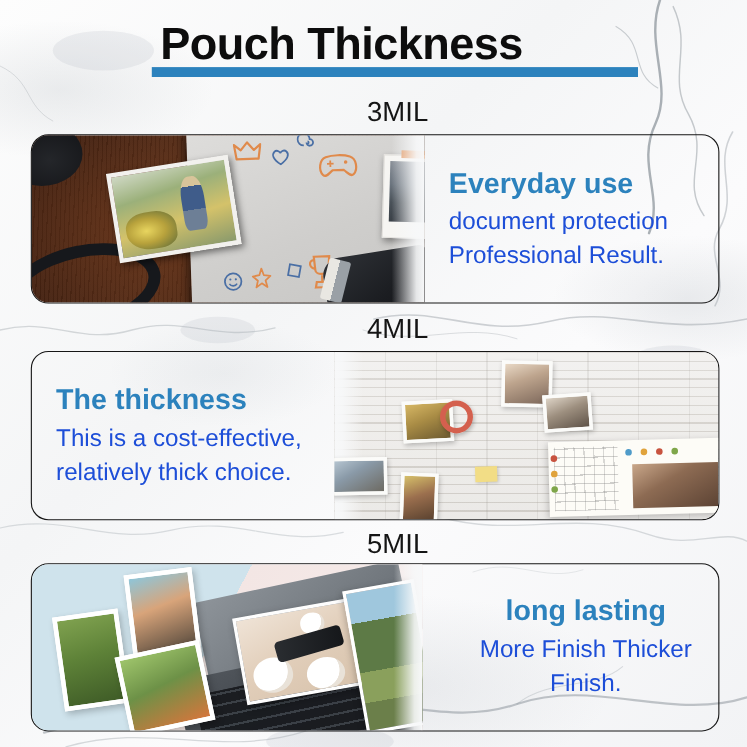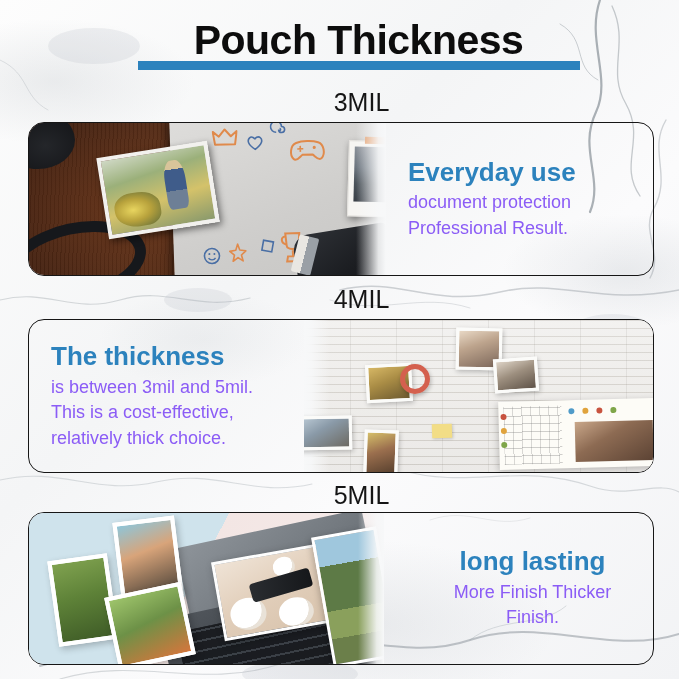--- a/index.html
+++ b/index.html
@@ -37,21 +37,20 @@
     pointer-events: none;
   }
   .vein svg { display:block; }
 
   
   .title-wrap {
     position: absolute;
     left: 0; top: 12px;
     width: 621px;
     text-align: center;
-    margin-left: 48px;
   }
   .title-underline {
     position: absolute;
     left: 138px;
     top: 61px;
     width: 442px;
     height: 9px;
     background: #2c82bd;
   }
   .title-text {
@@ -115,22 +114,22 @@
 
   .headline {
     font-size: 26px;
     font-weight: bold;
     color: #2c82bd;
     line-height: 1.18;
     margin-bottom: 3px;
     white-space: nowrap;
   }
   .bodyline {
-    font-size: 18px;
-    color: #8b5cf6;
+    font-size: 22px;
+    color: #1d4ed8;
     line-height: 1.42;
     white-space: nowrap;
   }
 
   
   .desk {
     width: 357px;
     background:
       radial-gradient(ellipse 260px 140px at 30% 55%, rgba(120,62,30,0.55), rgba(0,0,0,0) 72%),
       repeating-linear-gradient(92deg, rgba(0,0,0,0.10) 0px, rgba(0,0,0,0.10) 1px, rgba(255,255,255,0.03) 1px, rgba(255,255,255,0.03) 4px),
@@ -481,21 +480,20 @@
       <div class="bodyline">document protection</div>
       <div class="bodyline">Professional Result.</div>
     </div>
   </div>
 
   <div class="mil-label" id="mil-2">4MIL</div>
 
   <div class="panel" id="panel-2">
     <div class="panel-text">
       <div class="headline">The thickness</div>
-      <div class="bodyline">is between 3mil and 5mil.</div>
       <div class="bodyline">This is a cost-effective,</div>
       <div class="bodyline">relatively thick choice.</div>
     </div>
 
     <div class="panel-media photowall">
       <div class="pw-fade"></div>
 
       <div class="pw-photo" style="left:-6px;top:96px;width:54px;height:34px;transform:rotate(-1deg);">
         <div class="pw-inner" style="background:linear-gradient(150deg,#b9c8d4 0%,#8a9aa8 40%,#6d6a62 100%);"></div>
       </div>

